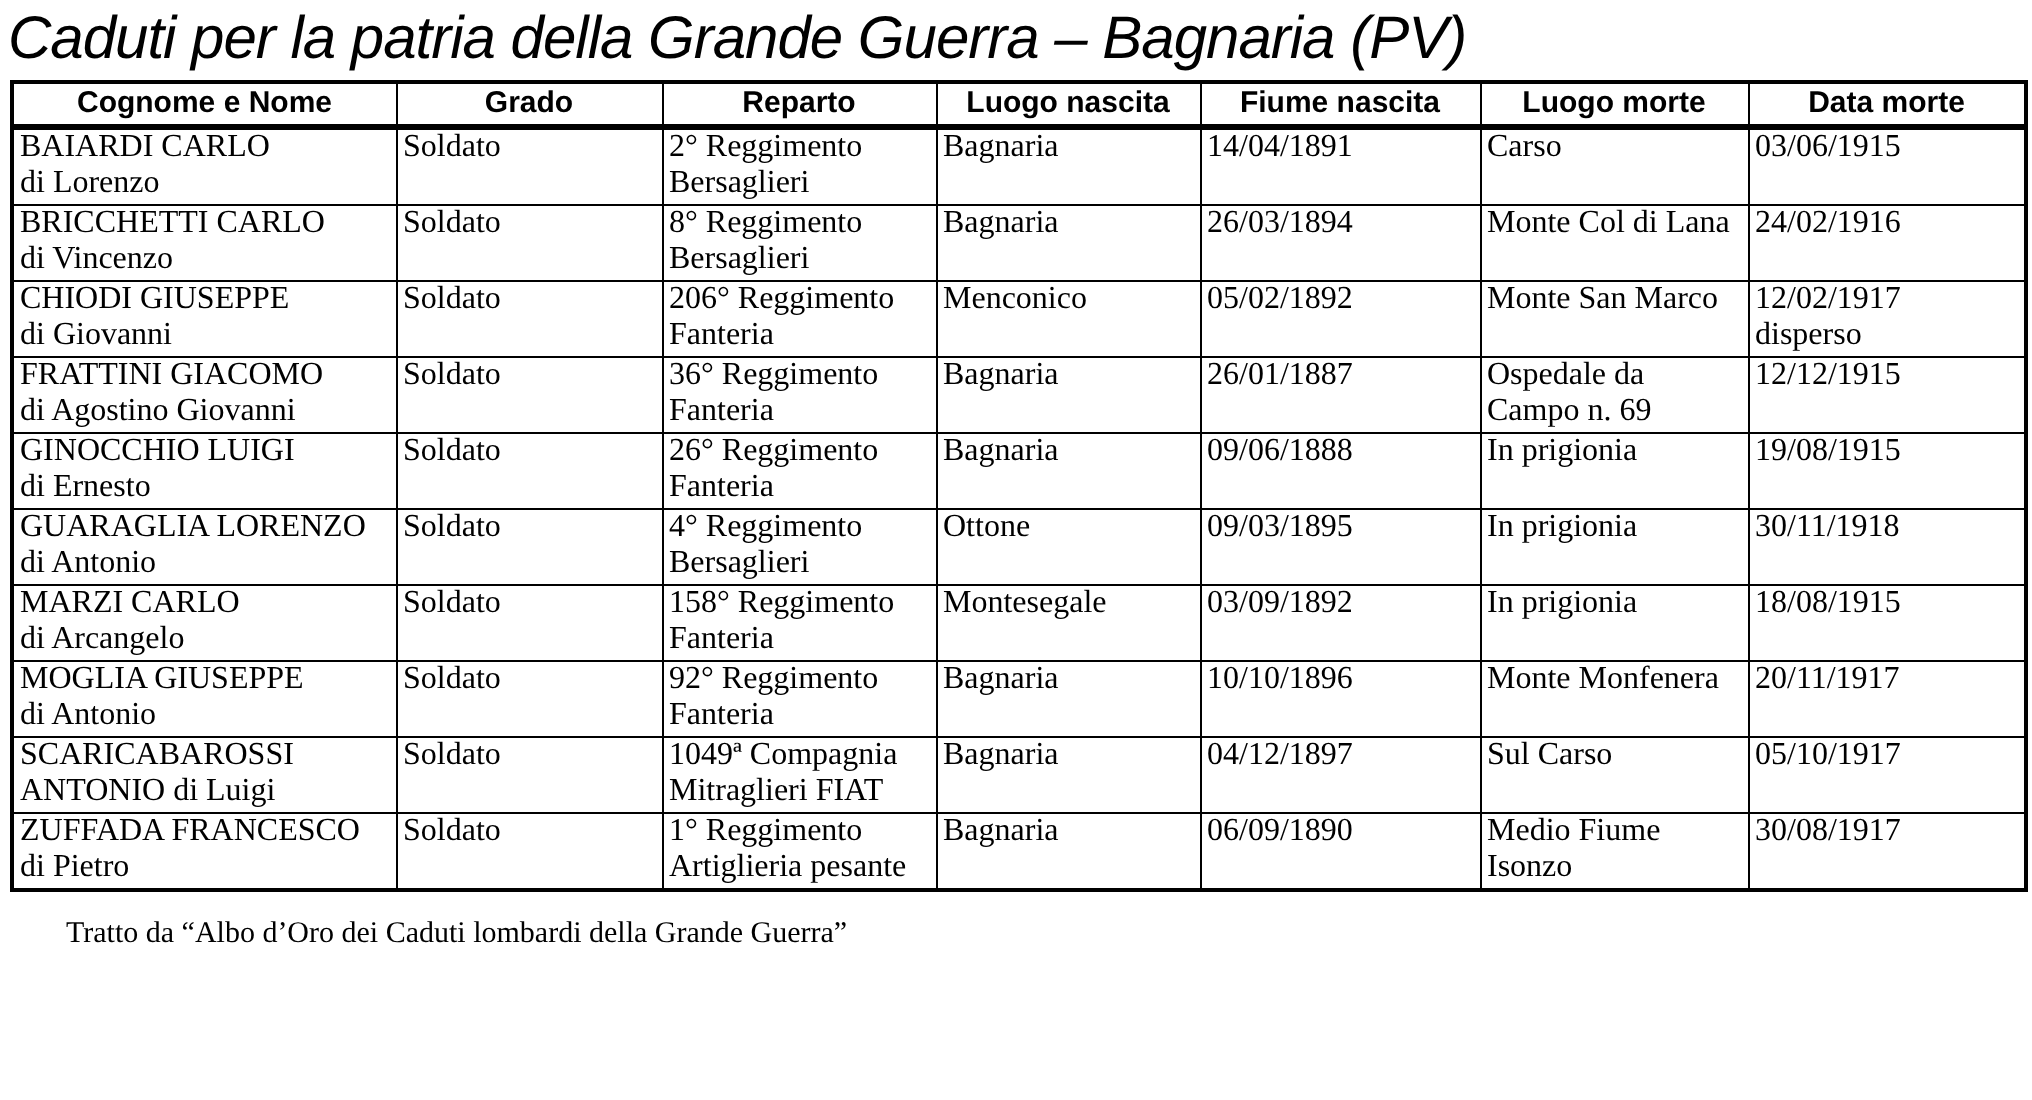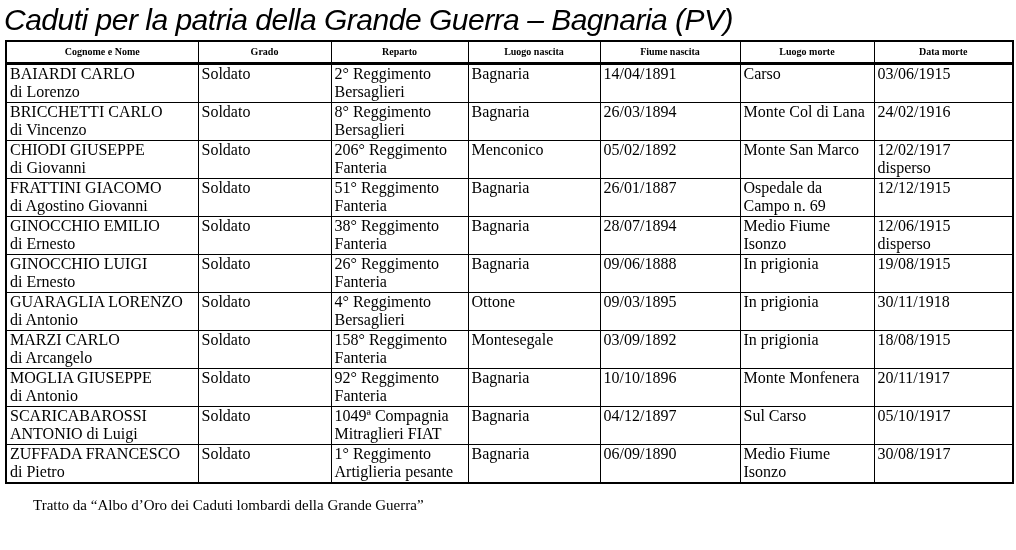--- a/index.html
+++ b/index.html
@@ -23,23 +23,23 @@
     white-space: nowrap;
   }
   table.caduti {
     border-collapse: collapse;
     table-layout: fixed;
     width: 1007px;
     margin-left: 5px;
     border: 2px solid #000;
   }
   table.caduti th {
-    font-family: Liberation Serif, serif;
+    font-family: Liberation Sans, sans-serif;
     font-weight: bold;
-    font-size: 10px;
+    font-size: 15px;
     line-height: 18px;
     text-align: center;
     padding: 1px 2px;
     border: 1px solid #000;
     border-bottom: 3px solid #000;
     overflow: hidden;
   }
   table.caduti td {
     font-family: "Liberation Serif", serif;
     font-size: 16px;
@@ -116,40 +116,27 @@
         <td>Menconico</td>
         <td>05/02/1892</td>
         <td>Monte San Marco</td>
         <td>12/02/1917
 disperso</td>
       </tr>
       <tr>
         <td>FRATTINI GIACOMO
 di Agostino Giovanni</td>
         <td>Soldato</td>
-        <td>51° Reggimento
+        <td>36° Reggimento
 Fanteria</td>
         <td>Bagnaria</td>
         <td>26/01/1887</td>
         <td>Ospedale da
 Campo n. 69</td>
         <td>12/12/1915</td>
-      </tr>
-      <tr>
-        <td>GINOCCHIO EMILIO
-di Ernesto</td>
-        <td>Soldato</td>
-        <td>38° Reggimento
-Fanteria</td>
-        <td>Bagnaria</td>
-        <td>28/07/1894</td>
-        <td>Medio Fiume
-Isonzo</td>
-        <td>12/06/1915
-disperso</td>
       </tr>
       <tr>
         <td>GINOCCHIO LUIGI
 di Ernesto</td>
         <td>Soldato</td>
         <td>26° Reggimento
 Fanteria</td>
         <td>Bagnaria</td>
         <td>09/06/1888</td>
         <td>In prigionia</td>

